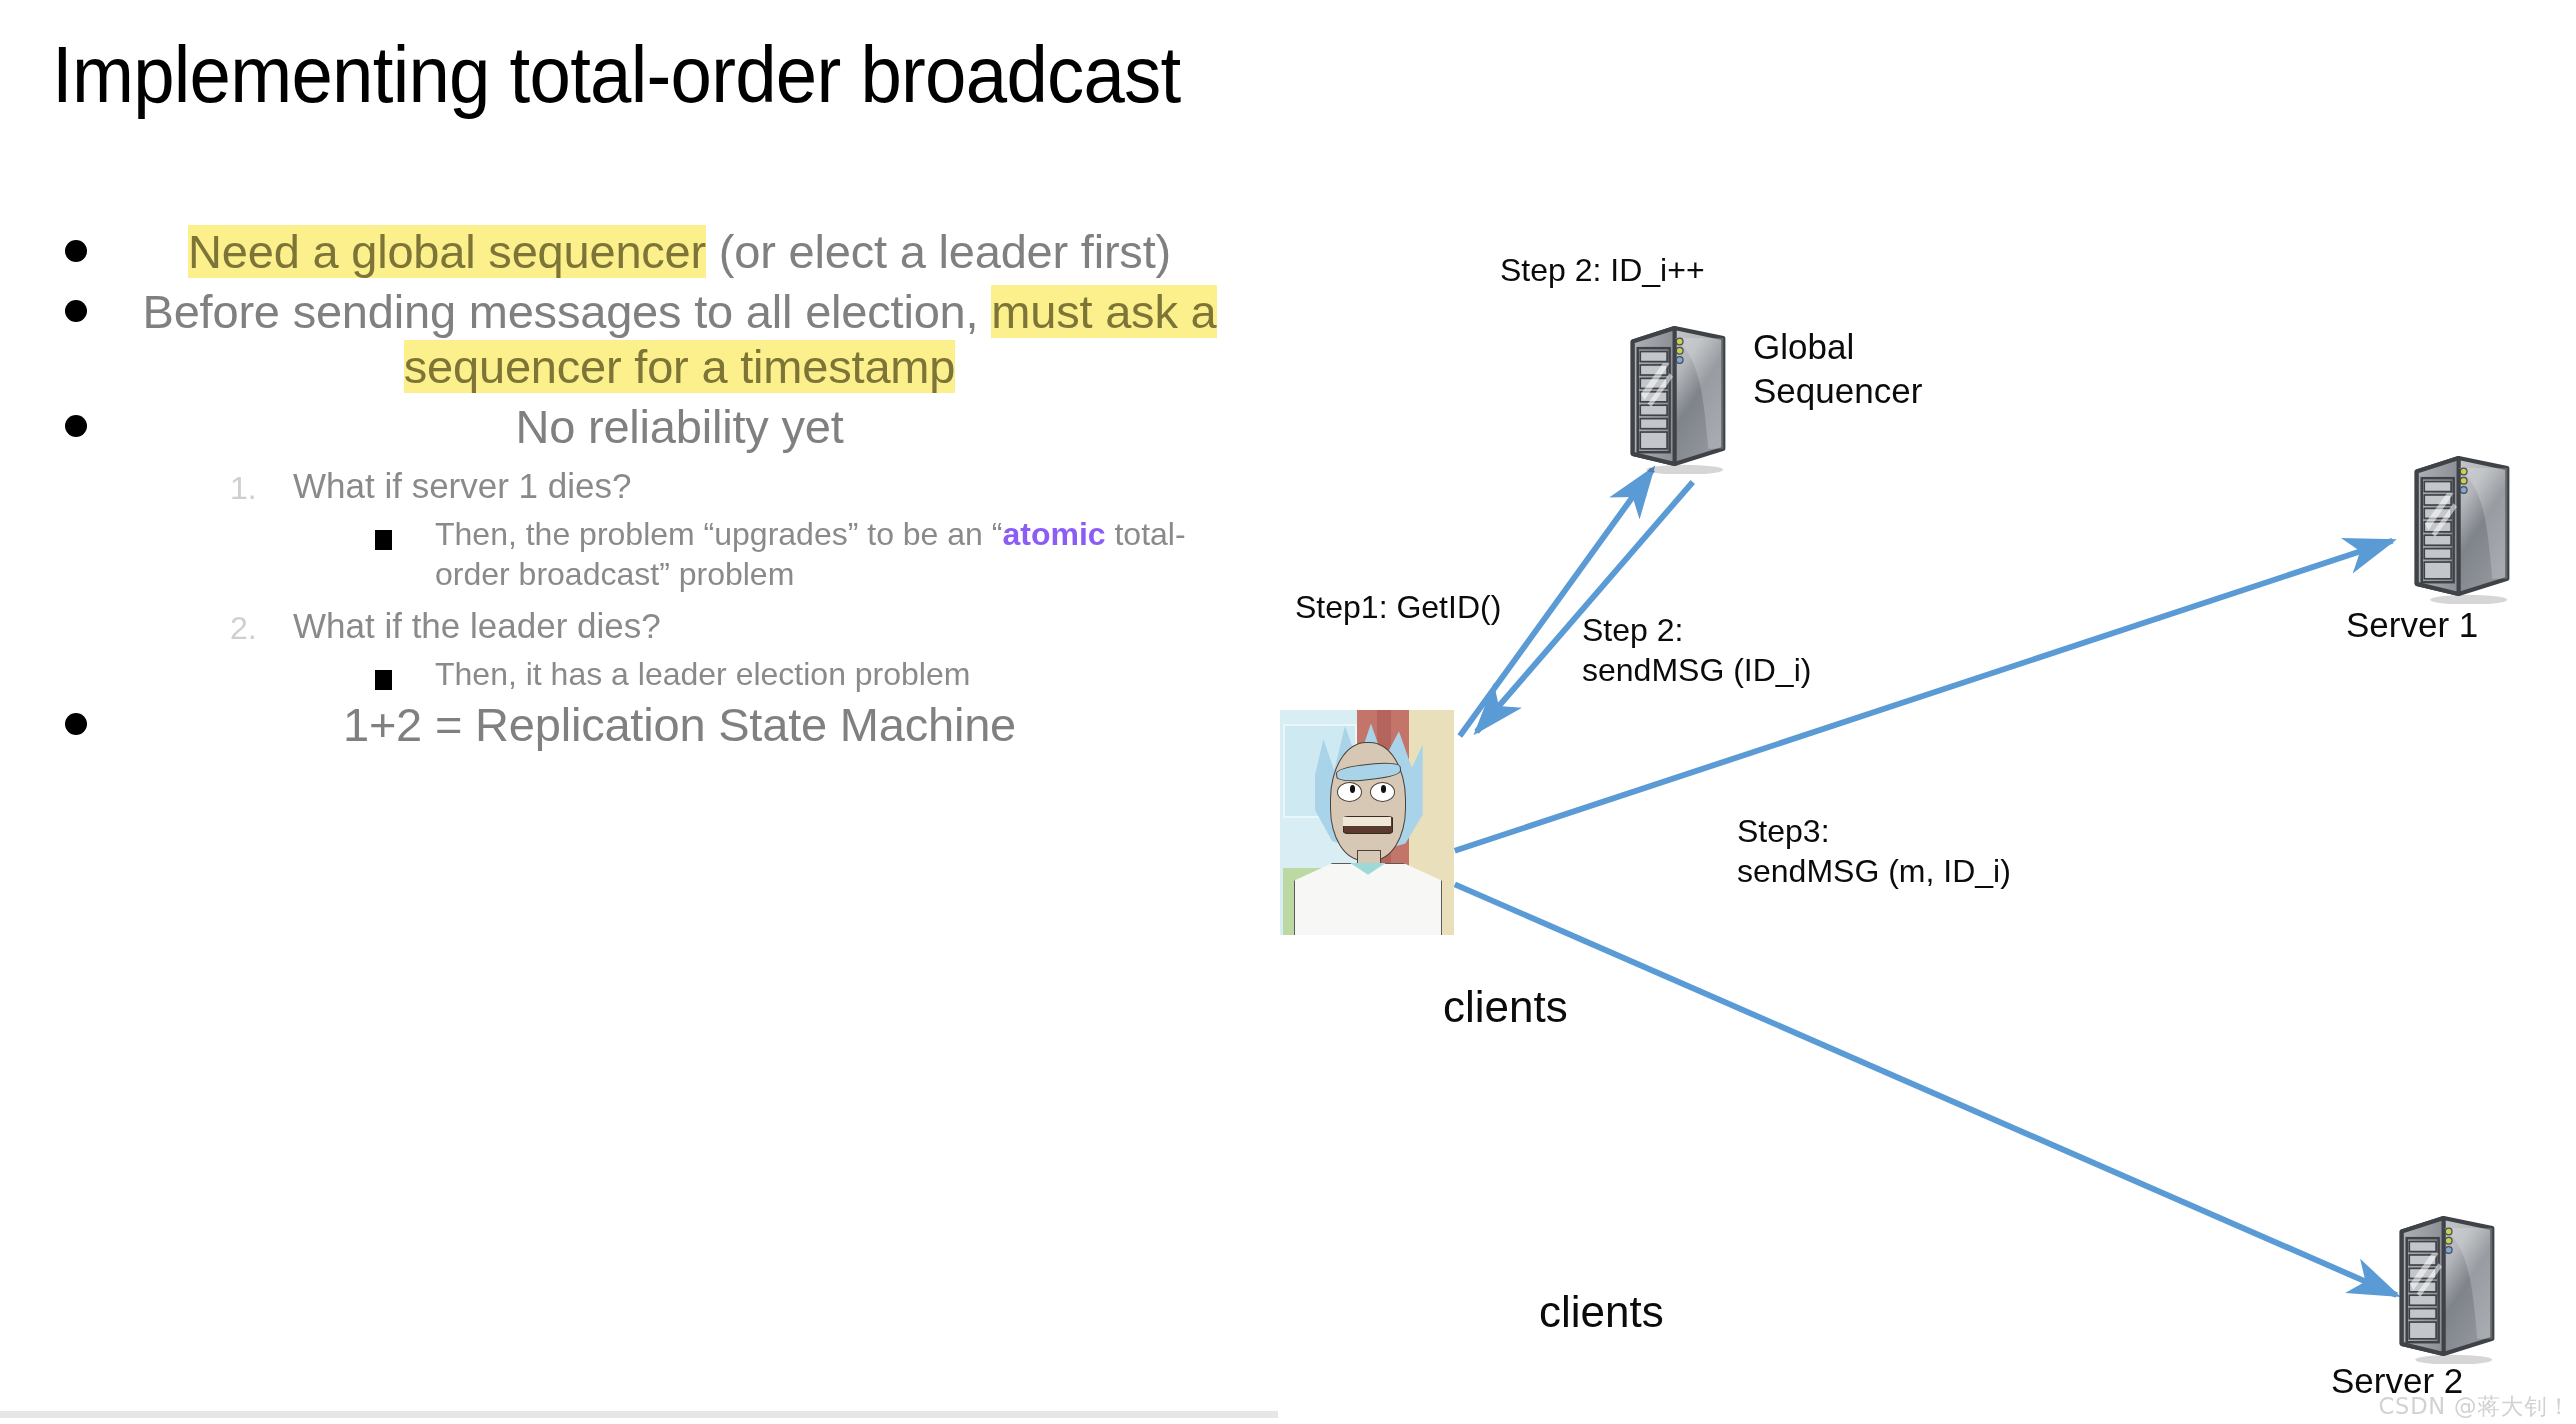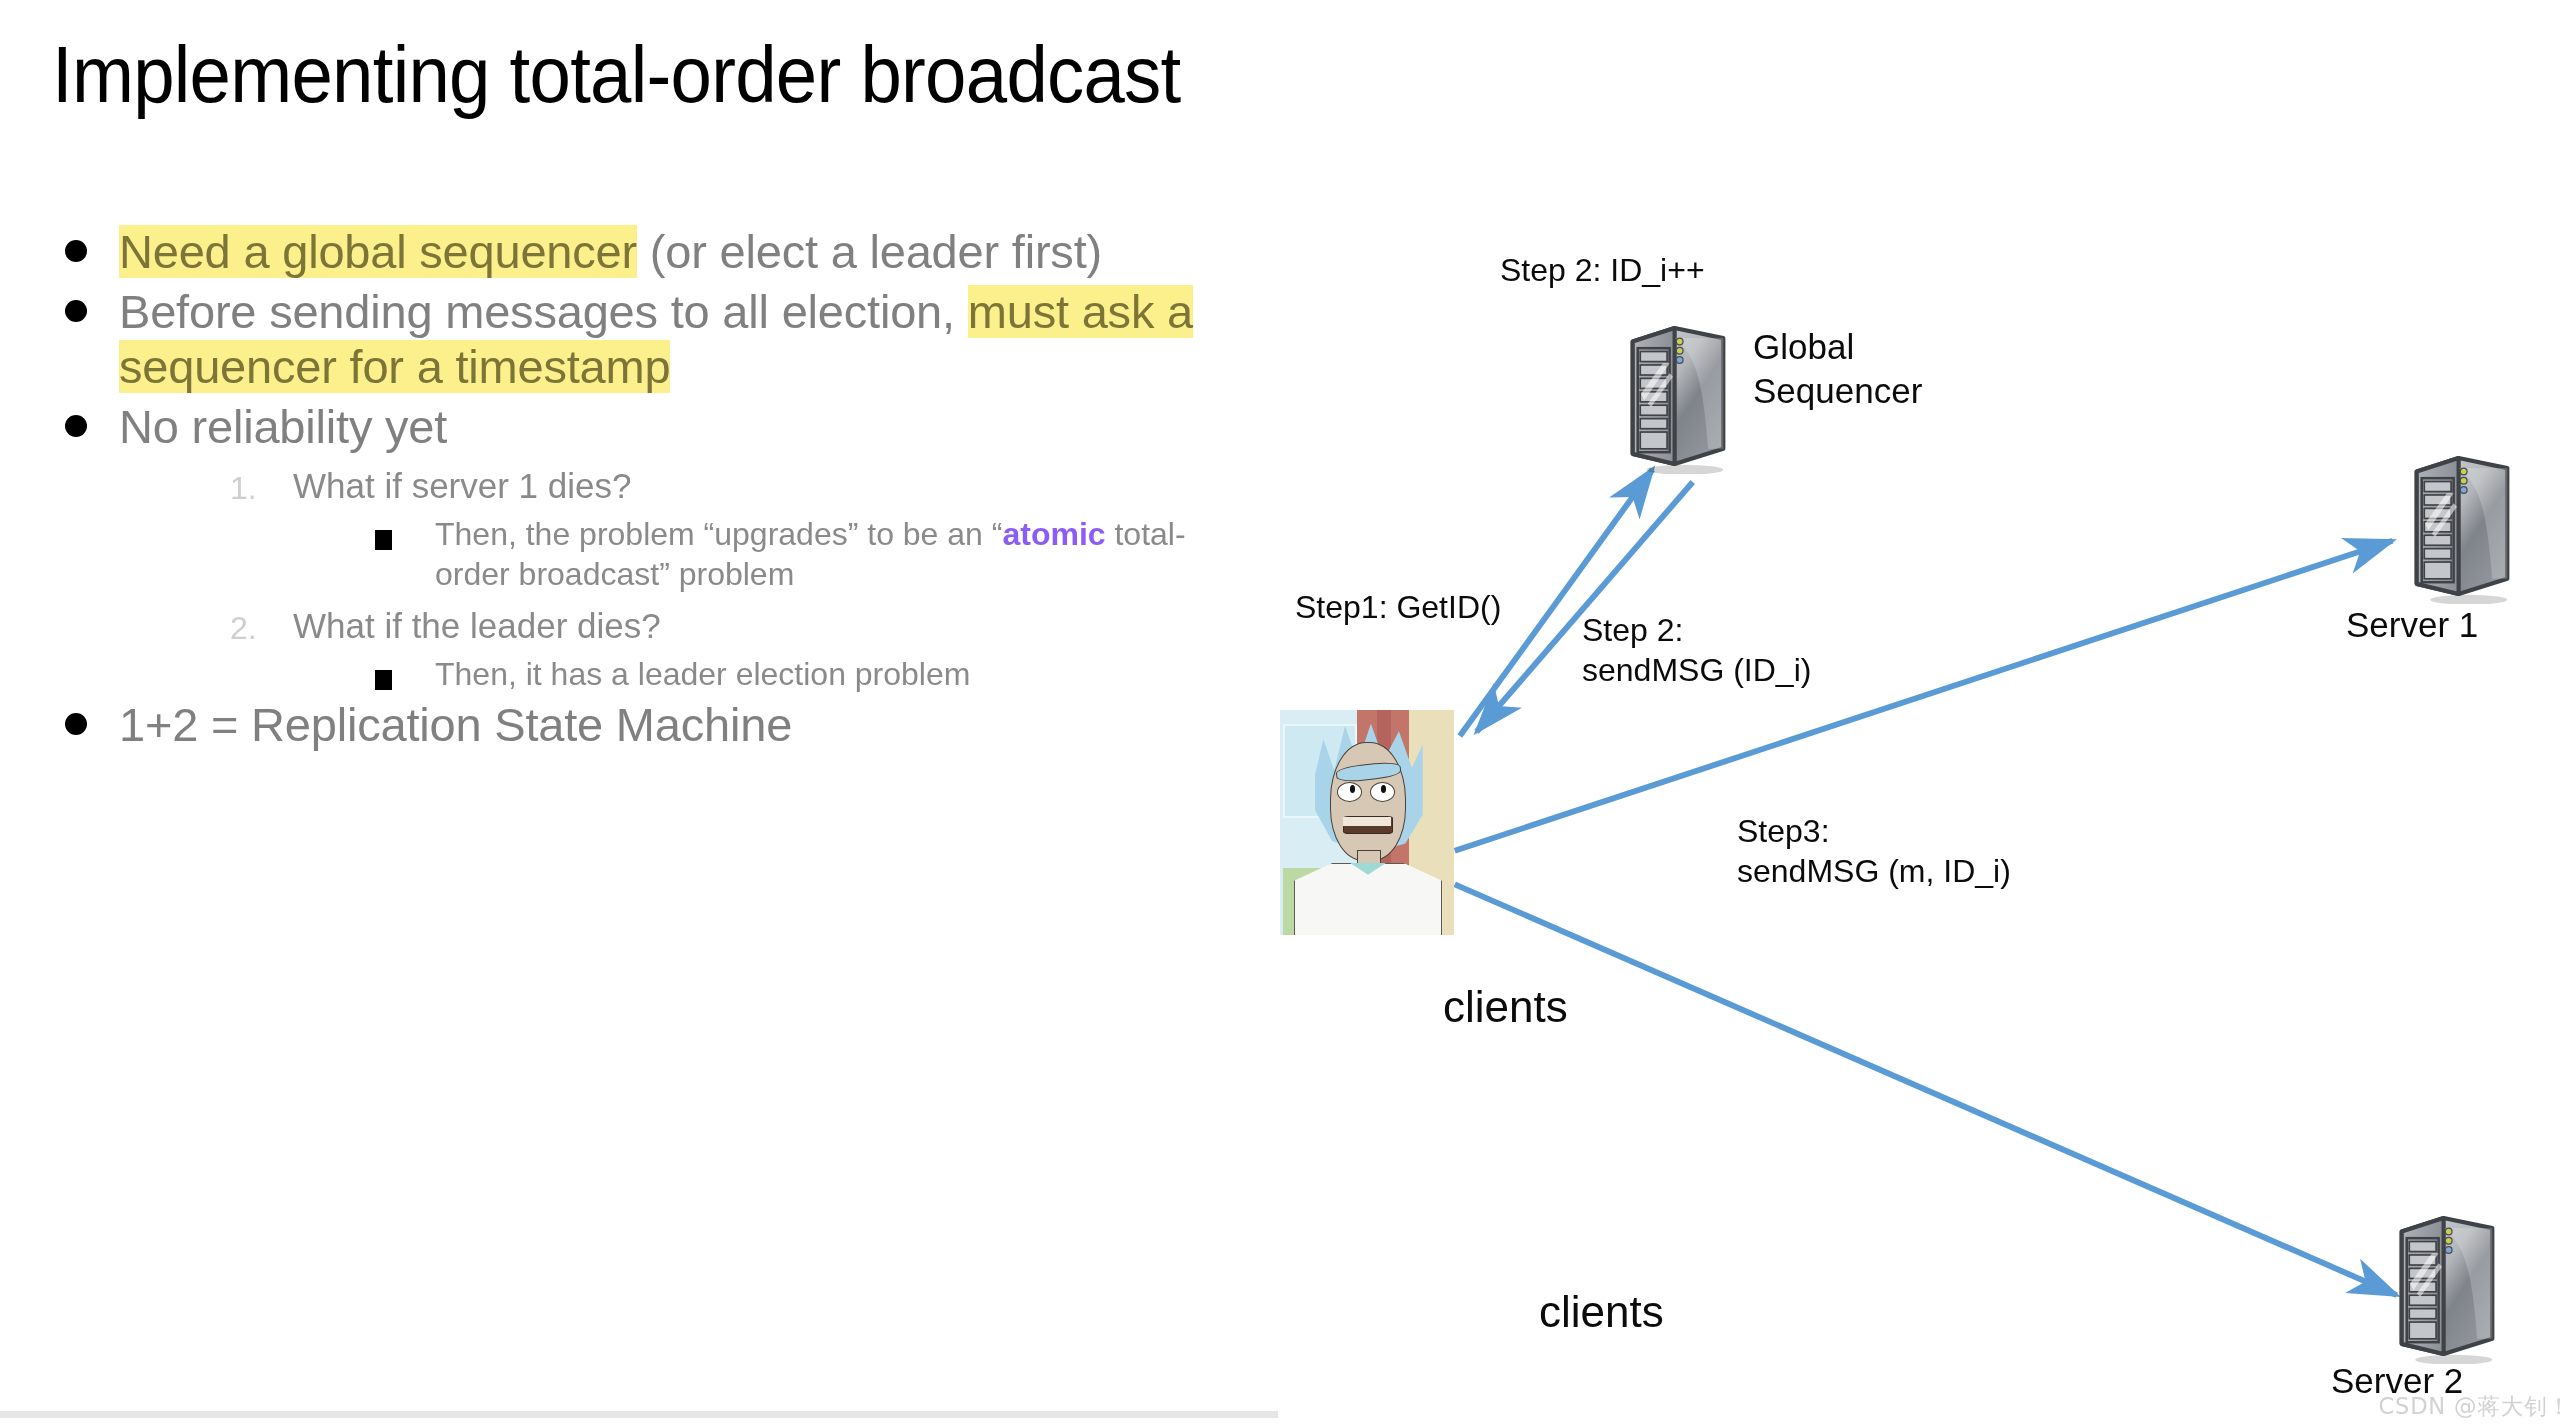--- a/index.html
+++ b/index.html
@@ -11,21 +11,21 @@
     position:absolute;left:52px;top:32px;width:1760px;
     font-family:"Liberation Sans Narrow","Liberation Sans",sans-serif;
     font-size:80px;line-height:1.08;color:#000000;font-weight:400;
     letter-spacing:-0.8px;transform:scaleX(0.93);transform-origin:left top;
     white-space:nowrap;
   }
 
   
   #body-list{position:absolute;left:50px;top:225px;width:1190px;}
 
-  .lvl1{position:relative;padding-left:69px;margin-bottom:5px;}
+  .lvl1{position:relative;padding-left:69px;margin-bottom:5px;text-align:center;}
   .lvl1 .dot{
     position:absolute;left:15px;top:15px;width:22px;height:22px;
     border-radius:50%;background:#000000;
   }
   .lvl1 .txt{
     font-size:47px;line-height:1.17;color:#808080;font-weight:400;
     font-family:"Liberation Sans Narrow","Liberation Sans",sans-serif;
     letter-spacing:-0.2px;
   }
   .hl{background:#FBF08C;color:#7d7437;}

